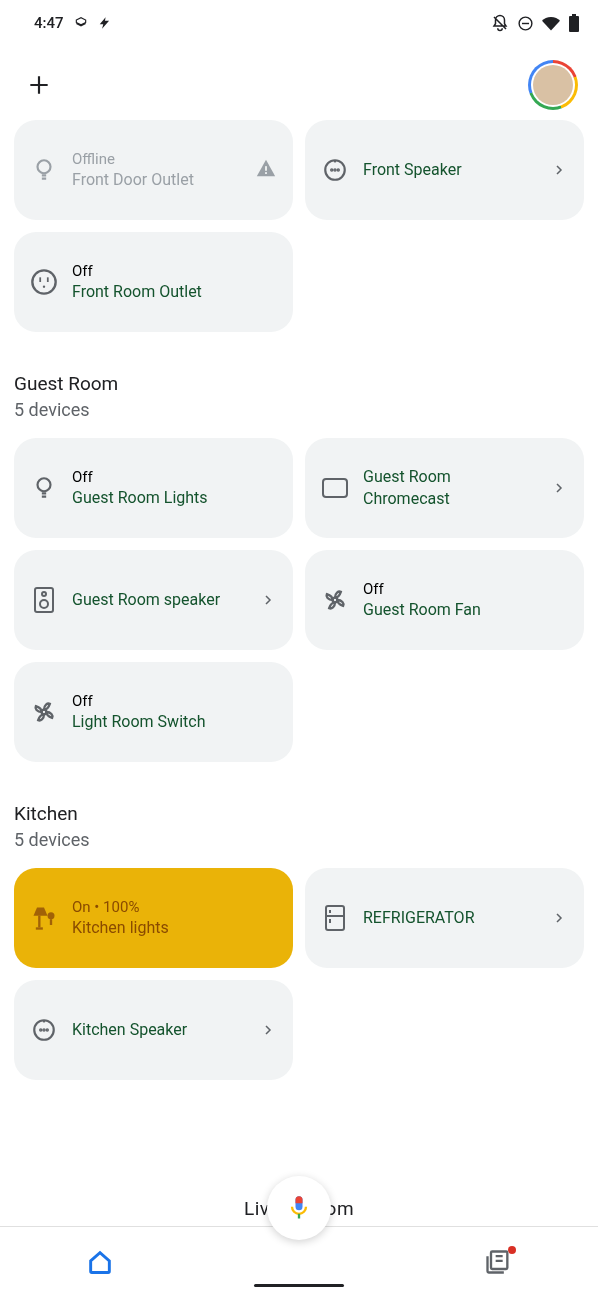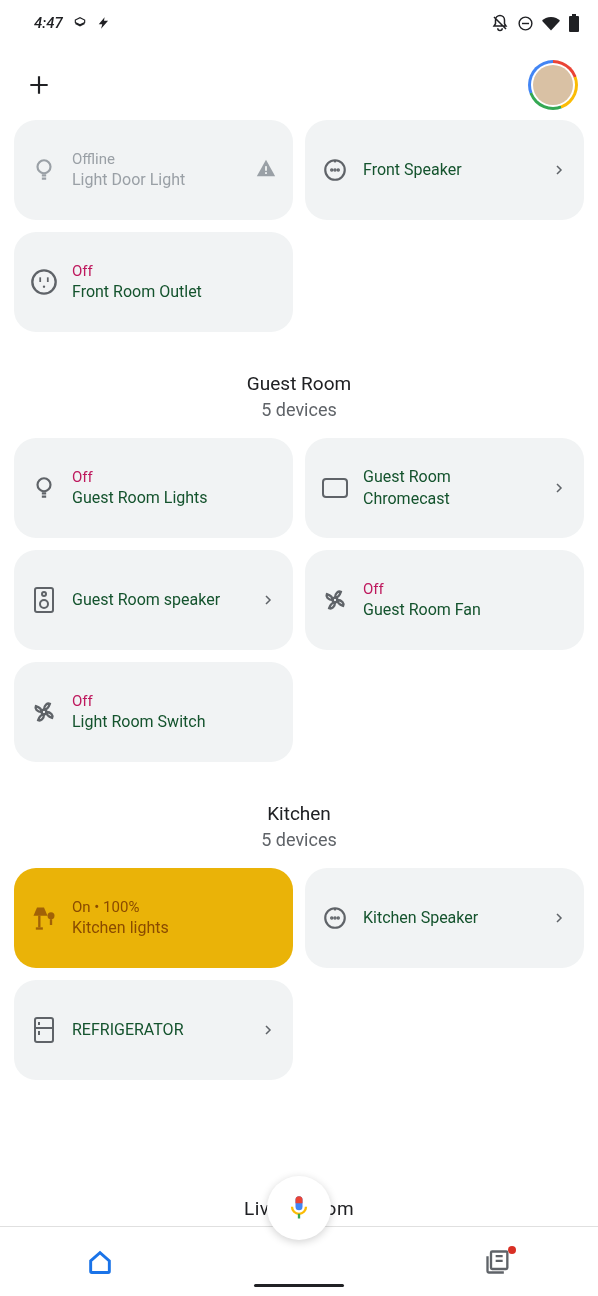--- a/index.html
+++ b/index.html
@@ -1,43 +1,43 @@
 <!DOCTYPE html>
 <html><head>
 <meta charset="utf-8">
 <style>
   * { box-sizing: border-box; margin: 0; padding: 0; font-family: -apple-system, Roboto, "Helvetica Neue", Arial, sans-serif; }
   body { width: 598px; height: 1296px; background: #fff; position: relative; overflow: hidden; }
 
   .status-bar { display: flex; justify-content: space-between; align-items: center; padding: 6px 18px 0 34px; height: 40px; font-size: 15px; font-weight: 500; color: #202124;}
-  .status-left { display: flex; align-items: center; gap: 10px; font-style: italic; }
+  .status-left { display: flex; align-items: center; gap: 10px; }
   .status-right { display: flex; align-items: center; gap: 8px; }
   .status-icon svg { display:block }
 
   .top-bar { display: flex; justify-content: space-between; align-items: center; padding: 20px 20px 10px 24px; }
   .plus-btn { width: 30px; height: 30px; display:flex; align-items:center; justify-content:center; }
   .avatar-ring { width:50px; height:50px; border-radius:50%; position:relative; padding:2px; background: conic-gradient(#ea4335 0deg 70deg, #fbbc05 70deg 160deg, #34a853 160deg 250deg, #4285f4 250deg 360deg); display:flex; align-items:center; justify-content:center;}
   .avatar-inner { width:44px; height:44px; border-radius:50%; background:#fff; display:flex; align-items:center; justify-content:center;}
   .avatar-face { width:40px; height:40px; border-radius:50%; background:#d9c1a4;}
 
   .content { padding: 0 14px; }
   .grid { display: grid; grid-template-columns: 1fr 1fr; gap: 12px; }
   .card { background:#f1f3f4; border-radius: 22px; height: 100px; display:flex; align-items:center; padding: 0 16px 0 14px; gap:12px; }
   .card.on { background:#eab308; }
   .card .icon { width:32px; height:32px; flex-shrink:0; display:flex; align-items:center; justify-content:center; }
   .card.on .icon { color:#a16207; }
   .card .txt { flex:1; min-width:0; }
-  .card .status { font-size:15px; color:#be185d; line-height:1.35; }
+  .card .status { font-size:15px; color:#000000; line-height:1.35; }
   .card.offline .status, .card.offline .title { color:#9aa0a6; }
   .card.on .status, .card.on .title { color:#8a4b00; }
   .card .title { font-size:16px; color:#14532d; line-height:1.35; }
   .card .chev { width:18px; flex-shrink:0; display:flex; align-items:center; justify-content:center; color:#5f6368;}
   .card .warn { color:#9aa0a6; margin-left:auto; }
 
-  .section-head { text-align:center; padding: 40px 0 18px 0; }
+  .section-head { padding: 40px 0 18px 0; }
   .section-head .room { font-size:19px; color:#202124; font-weight:400; margin-bottom:4px;}
   .section-head .count { font-size:18px; color:#5f6368; }
 
   .bottom-area { position:absolute; bottom:0; left:0; right:0; }
   .partial-head { text-align:center; font-size:19px; color:#202124; padding:6px 0;}
   .nav-bar { height:70px; border-top:1px solid #e0e0e0; display:flex; align-items:center; justify-content:space-around; background:#fff;}
   .nav-item { width:40px; height:40px; display:flex; align-items:center; justify-content:center; position:relative;}
   .nav-item.active { color:#1a73e8; }
   .nav-item.inactive { color:#5f6368; }
   .nav-dot { position:absolute; top:4px; right:2px; width:8px; height:8px; background:#d93025; border-radius:50%; }
@@ -108,21 +108,21 @@
   <div class="grid">
     <div class="card offline">
       <div class="icon">
         <svg width="26" height="26" viewBox="0 0 24 24" fill="none" stroke="#9aa0a6" stroke-width="2">
             <circle cx="12" cy="9" r="6"></circle>
             <path d="M10 17h4M10 20h4"></path>
           </svg>
       </div>
       <div class="txt">
         <div class="status">Offline</div>
-        <div class="title">Light Door Light</div>
+        <div class="title">Front Door Outlet</div>
       </div>
       <div class="warn">
         <svg width="22" height="22" viewBox="0 0 24 24" fill="#9aa0a6">
             <path d="M12 3l10 18H2L12 3z"></path>
             <rect x="11" y="10" width="2" height="5" fill="#f1f3f4"></rect>
             <rect x="11" y="16.5" width="2" height="2" fill="#f1f3f4"></rect>
           </svg>
       </div>
     </div>
 
@@ -259,48 +259,48 @@
           </svg>
       </div>
       <div class="txt">
         <div class="status">On • 100%</div>
         <div class="title">Kitchen lights</div>
       </div>
     </div>
 
     <div class="card">
       <div class="icon">
+        <svg width="22" height="28" viewBox="0 0 22 28" fill="none" stroke="#5f6368" stroke-width="2">
+            <rect x="2" y="2" width="18" height="24" rx="2"></rect>
+            <path d="M2 12h18"></path>
+            <path d="M6 6v3M6 15v4"></path>
+          </svg>
+      </div>
+      <div class="txt">
+        <div class="title">REFRIGERATOR</div>
+      </div>
+      <div class="chev">
+        <svg width="12" height="18" viewBox="0 0 24 24" fill="none" stroke="#5f6368" stroke-width="3">
+            <path d="M8 4l8 8-8 8"></path>
+          </svg>
+      </div>
+    </div>
+
+    <div class="card">
+      <div class="icon">
         <svg width="26" height="26" viewBox="0 0 24 24" fill="none" stroke="#5f6368" stroke-width="2">
             <circle cx="12" cy="12" r="9"></circle>
             <circle cx="9" cy="12" r="0.6" fill="#5f6368"></circle>
             <circle cx="12" cy="12" r="0.6" fill="#5f6368"></circle>
             <circle cx="15" cy="12" r="0.6" fill="#5f6368"></circle>
             <path d="M12 3v2"></path>
           </svg>
       </div>
       <div class="txt">
         <div class="title">Kitchen Speaker</div>
-      </div>
-      <div class="chev">
-        <svg width="12" height="18" viewBox="0 0 24 24" fill="none" stroke="#5f6368" stroke-width="3">
-            <path d="M8 4l8 8-8 8"></path>
-          </svg>
-      </div>
-    </div>
-
-    <div class="card">
-      <div class="icon">
-        <svg width="22" height="28" viewBox="0 0 22 28" fill="none" stroke="#5f6368" stroke-width="2">
-            <rect x="2" y="2" width="18" height="24" rx="2"></rect>
-            <path d="M2 12h18"></path>
-            <path d="M6 6v3M6 15v4"></path>
-          </svg>
-      </div>
-      <div class="txt">
-        <div class="title">REFRIGERATOR</div>
       </div>
       <div class="chev">
         <svg width="12" height="18" viewBox="0 0 24 24" fill="none" stroke="#5f6368" stroke-width="3">
             <path d="M8 4l8 8-8 8"></path>
           </svg>
       </div>
     </div>
   </div>
 
 </div>

